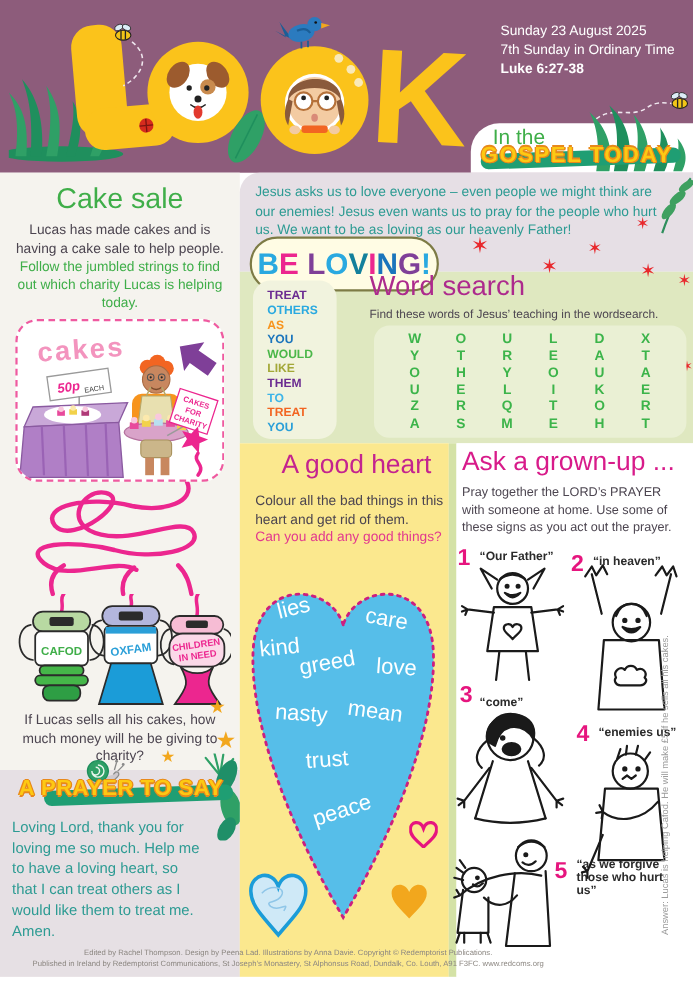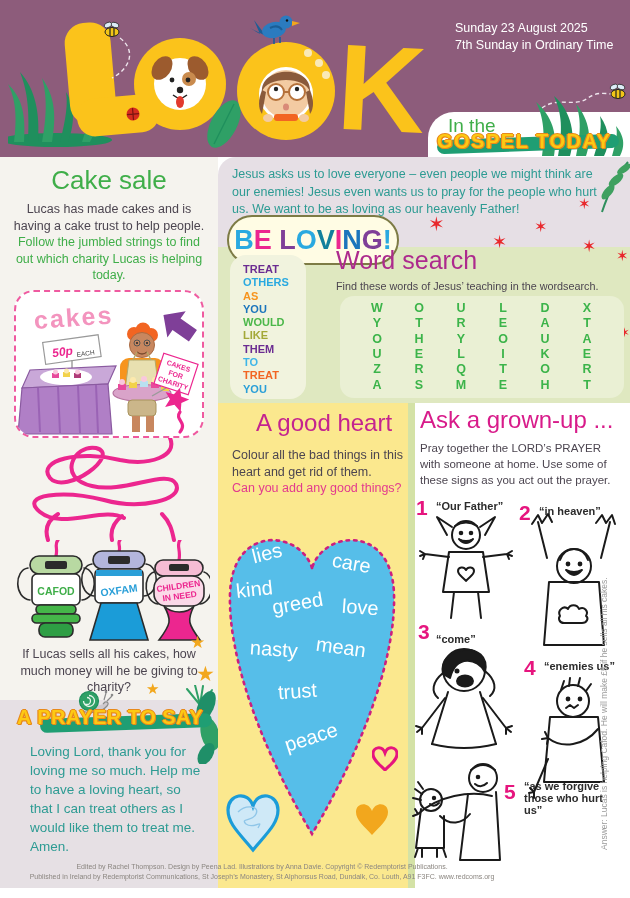--- a/index.html
+++ b/index.html
@@ -26,21 +26,21 @@
      text-shadow:1.2px 0 #e8891b,-1.2px 0 #e8891b,0 1.2px #e8891b,0 -1.2px #e8891b,1px 1px #e8891b;}
   .banner-title{left:437px;top:130px;font-size:20px;letter-spacing:1.5px;}
   
   .cake-title{left:0;top:165px;width:218px;text-align:center;font-size:26px;color:#3fae49;}
   .cake-para{left:13px;top:201px;width:192px;text-align:center;font-size:12.5px;line-height:16.5px;color:#4c4550;}
   .green-txt{color:#3fae49;}
   .illu-box{left:14px;top:290px;width:186px;height:144px;background:#fff;border:2px dashed #ef5aa0;border-radius:20px;overflow:hidden;}
   .question{left:12px;top:646px;width:194px;text-align:center;font-size:12.5px;line-height:16.5px;color:#4c4550;}
   .prayer-brush{left:40px;top:716px;width:172px;height:14px;background:#1f9e73;border-radius:7px;transform:rotate(-2deg);}
   .prayer-title{left:6px;top:706px;width:208px;text-align:center;font-size:20px;letter-spacing:.5px;}
-  .prayer-text{left:30px;top:742px;width:172px;font-size:13.5px;line-height:19px;color:#2d9b93;}
+  .prayer-text{left:11px;top:742px;width:172px;font-size:13.5px;line-height:19px;color:#2d9b93;}
   
   .gospel-intro{left:232px;top:166px;width:374px;font-size:12.5px;line-height:17.5px;color:#2d9b93;}
   .badge{left:227px;top:215px;width:168px;height:46px;background:#fffce4;border:2px solid #7d7b45;border-radius:26px;
          display:flex;align-items:center;justify-content:center;font-size:27px;font-weight:bold;}
   .ws-title{left:336px;top:246px;font-size:25px;color:#ad2a8d;}
   .ws-sub{left:336px;top:280px;font-size:10.8px;color:#4c4550;white-space:nowrap;}
   .word-list{left:230px;top:255px;width:76px;height:144px;background:#f1f3de;border-radius:16px;
              padding:8px 0 0 13px;box-sizing:border-box;font-size:11px;font-weight:bold;line-height:13.3px;}
   .ws-grid{left:340px;top:296px;width:284px;height:102px;background:#eaf0d4;border-radius:14px;
            display:grid;grid-template-columns:repeat(6,1fr);align-content:center;
@@ -155,20 +155,21 @@
         <path d="M266,32 L266,38 M272,31 L272,37" stroke="#1b5e96" stroke-width="1.6"></path>
       </g>
     </g>
 
     <text x="330" y="125" font-size="122" font-weight="bold" fill="#fbc31b" transform="rotate(3 375 75)">K</text>
   </svg>
 
   <div class="abs date-block">
     <div>Sunday 23 August 2025</div>
     <div>7th Sunday in Ordinary Time</div>
+    <div class="b">Luke 6:27-38</div>
   </div>
 
   <svg class="abs" style="left:540px;top:78px;" width="88" height="34" viewBox="0 0 88 34">
     <path d="M2,30 C18,18 34,30 48,20 C58,13 66,16 72,16" stroke="#efe6ee" stroke-width="1.4" fill="none" stroke-dasharray="4 3"></path>
     <ellipse cx="78" cy="16" rx="7" ry="4.5" fill="#f2c518" stroke="#222" stroke-width="1"></ellipse>
     <path d="M76,12 L76,20 M80,12 L80,20" stroke="#222" stroke-width="1.2"></path>
     <ellipse cx="74" cy="9" rx="4" ry="2.5" fill="#dcecf7" stroke="#222" stroke-width=".7" transform="rotate(-25 74 9)"></ellipse>
     <ellipse cx="81" cy="9" rx="4" ry="2.5" fill="#dcecf7" stroke="#222" stroke-width=".7" transform="rotate(20 81 9)"></ellipse>
   </svg>
 
@@ -179,21 +180,21 @@
     <path d="M44,62 C50,34 48,22 44,10 C58,26 60,46 54,62 Z" fill="#2fa066"></path>
     <path d="M62,62 C68,42 70,32 68,22 C78,36 78,50 72,62 Z" fill="#1f8f5d"></path>
     <path d="M80,62 C84,48 86,40 84,32 C94,44 92,54 88,62 Z" fill="#2fa066"></path>
   </svg>
   <div class="abs banner-pre">In the</div>
   <div class="abs brush"></div>
   <div class="abs banner-title bubble-yellow">GOSPEL TODAY</div>
 
   <div class="abs cake-title">Cake sale</div>
   <div class="abs cake-para">
-    <span>Lucas has made cakes and is having a cake trust to help people. </span><span class="green-txt">Follow the jumbled strings to find out which charity Lucas is helping today.</span>
+    <span>Lucas has made cakes and is having a cake sale to help people. </span><span class="green-txt">Follow the jumbled strings to find out which charity Lucas is helping today.</span>
   </div>
 
   <div class="abs illu-box">
     <svg width="186" height="144" viewBox="0 0 186 144">
       <text x="18" y="34" font-size="25" font-weight="bold" fill="#f394be" letter-spacing="2" transform="rotate(-4 60 28)">cakes</text>
       <g transform="rotate(-8 60 58)">
         <rect x="28" y="46" width="56" height="22" fill="#fff" stroke="#9a9a9a" stroke-width="1.2"></rect>
         <text x="36" y="62" font-size="12" font-style="italic" font-weight="bold" fill="#ec268f">50p</text>
         <text x="60" y="65" font-size="6.5" fill="#444">EACH</text>
       </g>

